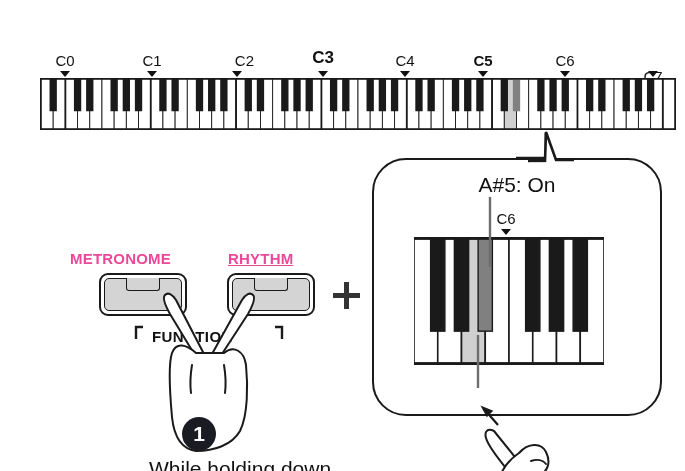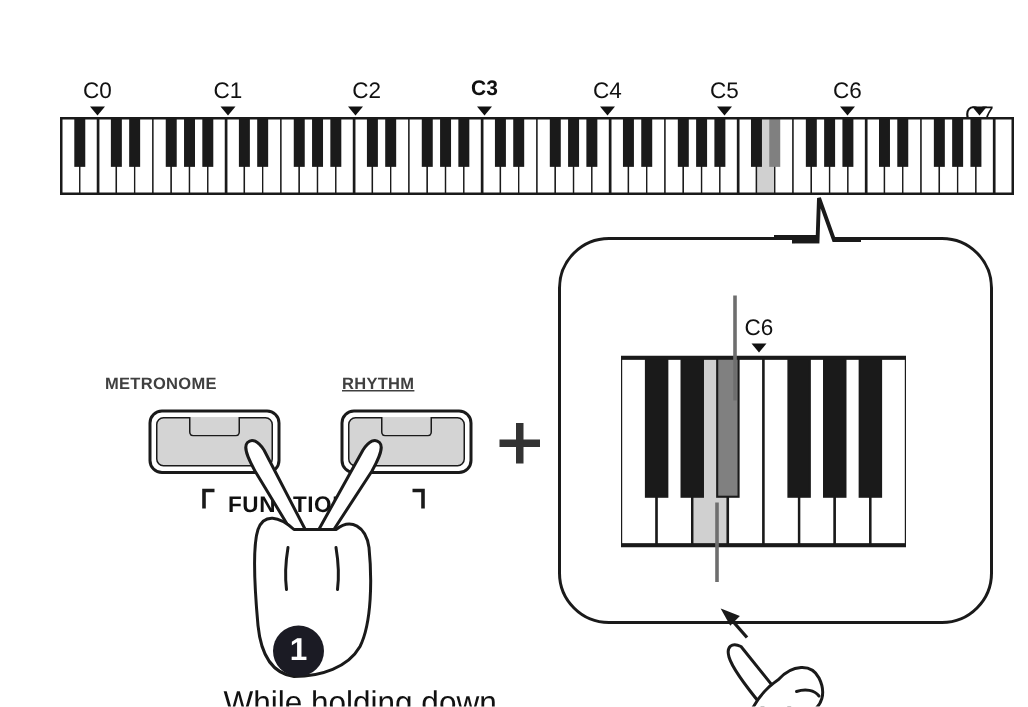--- a/index.html
+++ b/index.html
@@ -29,38 +29,38 @@
     font-size: 15px;
     font-weight: normal;
     letter-spacing: 0px;
     color: #111;
     text-align: center;
     line-height: 16px;
     white-space: nowrap;
   }
   .oct-label.bold {
     font-weight: bold;
-    font-size: 14px;
+    font-size: 17px;
   }
   .oct-tri {
     width: 0; height: 0;
     border-left: 5px solid transparent;
     border-right: 5px solid transparent;
     border-top: 6px solid #111;
   }
 
   
   #mainkb { position: absolute; }
   #mainkb svg { display: block; }
 
   
   .btn-caption {
-    font-size: 11px;
+    font-size: 15px;
     font-weight: bold;
-    color: #404040;
+    color: #ec4899;
     letter-spacing: 0.2px;
     white-space: nowrap;
   }
   .panel-btn {
     position: absolute;
     box-sizing: border-box;
     border: 2.5px solid #1a1a1a;
     border-radius: 9px;
     background: #ffffff;
     padding: 3px;
@@ -180,21 +180,21 @@
   <div class="abs oct-label bold" style="left:305px; top:5px; width:36px;">
     <span>C3</span>
   </div>
   <div class="abs oct-tri" style="left:318px; top:26px;"></div>
 
   <div class="abs oct-label" style="left:388px; top:8px; width:34px;">
     <span>C4</span>
   </div>
   <div class="abs oct-tri" style="left:400px; top:26px;"></div>
 
-  <div class="abs oct-label" style="left:466px; top:8px; width:34px;">
+  <div class="abs oct-label" style="left:466px; top:8px; width:34px;font-weight:bold;">
     <span>C5</span>
   </div>
   <div class="abs oct-tri" style="left:478px; top:26px;"></div>
 
   <div class="abs oct-label" style="left:548px; top:8px; width:34px;">
     <span>C6</span>
   </div>
   <div class="abs oct-tri" style="left:560px; top:26px;"></div>
 
   <div class="abs oct-label" style="left:636px; top:24px; width:34px;">
@@ -371,20 +371,23 @@
   </div>
 
   <div id="callout" style="left:372px; top:113px; width:290px; height:258px;">
   </div>
 
   <svg class="abs" style="left:528px; top:84px;" width="48" height="36" viewBox="0 0 48 36">
     <path d="M 0 32 L 17 32 L 18 3 L 28 31 L 46 31" fill="#ffffff" stroke="#1a1a1a" stroke-width="2.6" stroke-linejoin="miter" stroke-linecap="butt"></path>
     <rect x="2" y="33.6" width="44" height="4" fill="#ffffff" stroke="none"></rect>
   </svg>
 
+  <div class="callout-text" style="left:372px; top:128px; width:290px;">
+    <span>A#5: On</span>
+  </div>
 
   <div class="abs oct-label" style="left:489px; top:166px; width:34px;">
     <span>C6</span>
   </div>
   <div class="abs oct-tri" style="left:501px; top:184px;"></div>
 
   <div class="abs" style="left:414px; top:192px;">
     <svg width="190" height="128" viewBox="0 0 190 128" xmlns="http://www.w3.org/2000/svg">
       <g id="ck-white">
           <rect x="0" y="2" width="23.75" height="124" fill="#ffffff" stroke="#1a1a1a" stroke-width="1.6"></rect>

